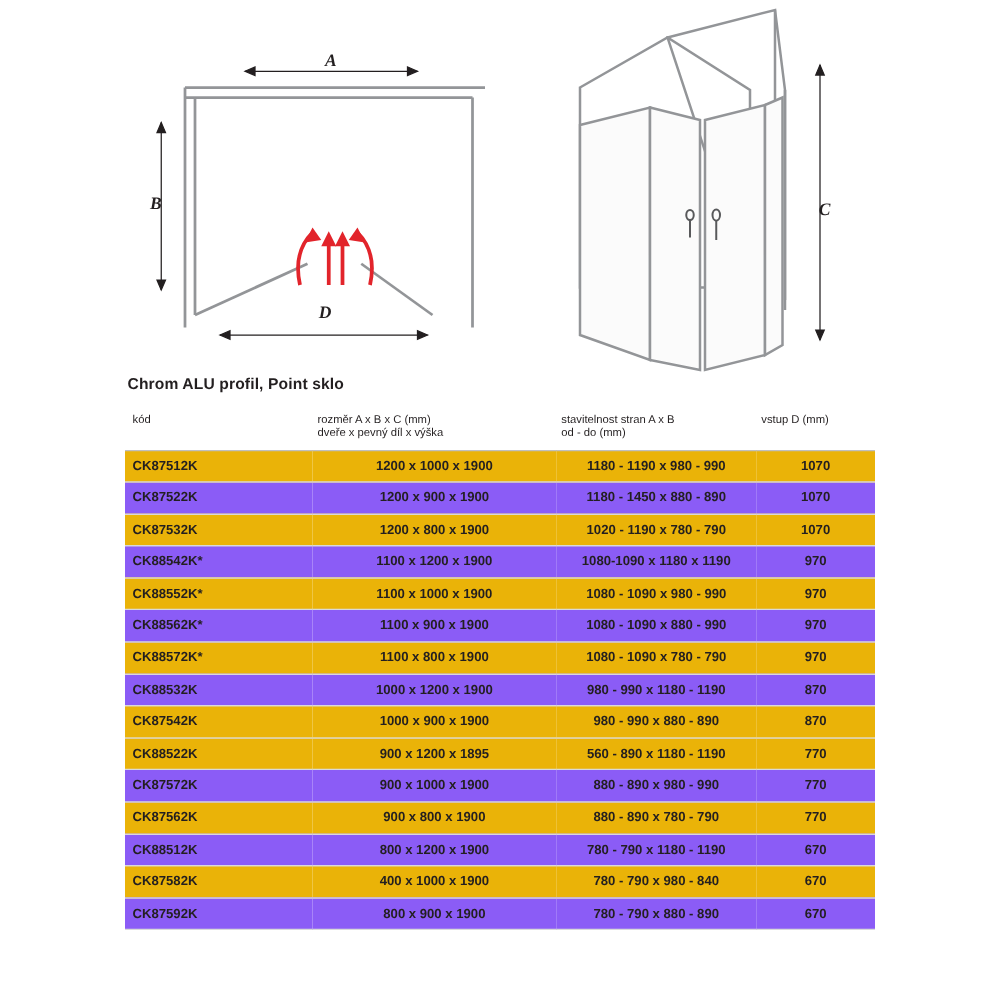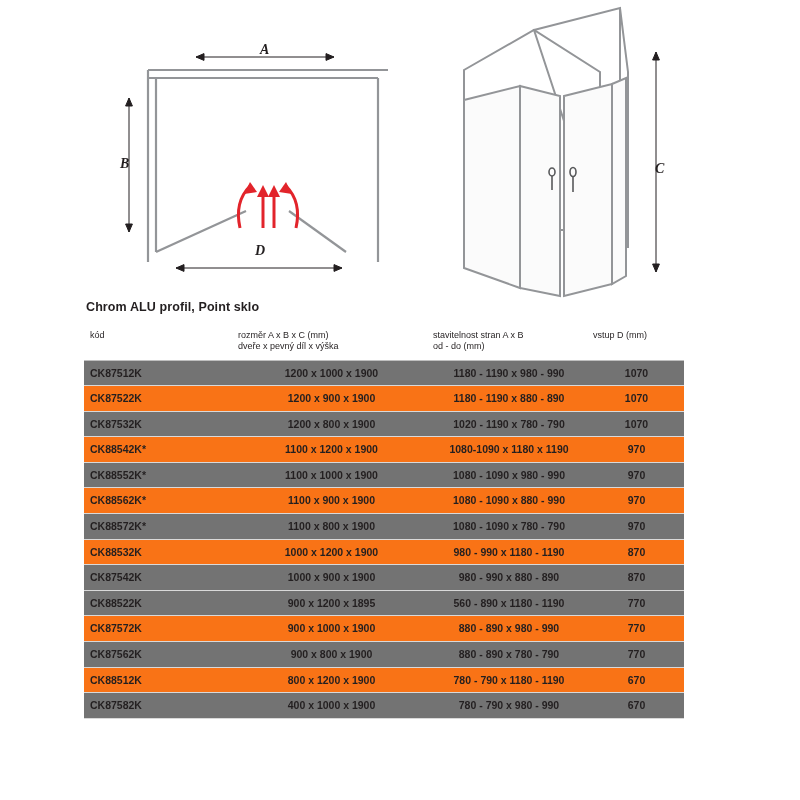--- a/index.html
+++ b/index.html
@@ -32,21 +32,21 @@
     font-family: "Liberation Serif", serif;
     font-size: 14px;
     font-weight: bold;
     font-style: italic;
     color: #231f20;
   }
 
   
   .table-wrap {
     position: absolute;
-    left: 84px;
+    left: 100px;
     top: 300px;
     width: 600px;
   }
   .table-title {
     font-size: 12.5px;
     font-weight: bold;
     color: #231f20;
     padding: 0 0 10px 2px;
     letter-spacing: 0.1px;
   }
@@ -82,24 +82,24 @@
     padding: 6px 4px;
     border-bottom: 1px solid #d9d9d9;
     line-height: 1.2;
     white-space: nowrap;
   }
   table.spec td.code {
     text-align: left;
     padding-left: 6px;
   }
   table.spec tr.shaded td {
-    background: #737373;
+    background: #eab308;
   }
   table.spec tr.plain td {
-    background: #f97316;
+    background: #8b5cf6;
     margin-left: 36px;
   }
 </style>
 </head>
 <body>
 
 <div class="diagram-area">
 
   <svg width="400" height="310" viewBox="0 0 400 310">
     <g fill="none" stroke="#939598" stroke-width="2.2">
@@ -217,21 +217,21 @@
     <tbody id="spec-body">
         <tr class="shaded">
           <td class="code">CK87512K</td>
           <td>1200 x 1000 x 1900</td>
           <td>1180 - 1190 x 980 - 990</td>
           <td>1070</td>
         </tr>
         <tr class="plain">
           <td class="code">CK87522K</td>
           <td>1200 x 900 x 1900</td>
-          <td>1180 - 1190 x 880 - 890</td>
+          <td>1180 - 1450 x 880 - 890</td>
           <td>1070</td>
         </tr>
         <tr class="shaded">
           <td class="code">CK87532K</td>
           <td>1200 x 800 x 1900</td>
           <td>1020 - 1190 x 780 - 790</td>
           <td>1070</td>
         </tr>
         <tr class="plain">
           <td class="code">CK88542K*</td>
@@ -289,18 +289,24 @@
         </tr>
         <tr class="plain">
           <td class="code">CK88512K</td>
           <td>800 x 1200 x 1900</td>
           <td>780 - 790 x 1180 - 1190</td>
           <td>670</td>
         </tr>
         <tr class="shaded">
           <td class="code">CK87582K</td>
           <td>400 x 1000 x 1900</td>
-          <td>780 - 790 x 980 - 990</td>
+          <td>780 - 790 x 980 - 840</td>
+          <td>670</td>
+        </tr>
+        <tr class="plain">
+          <td class="code">CK87592K</td>
+          <td>800 x 900 x 1900</td>
+          <td>780 - 790 x 880 - 890</td>
           <td>670</td>
         </tr>
       </tbody>
   </table>
 </div>
 
 </body></html>

